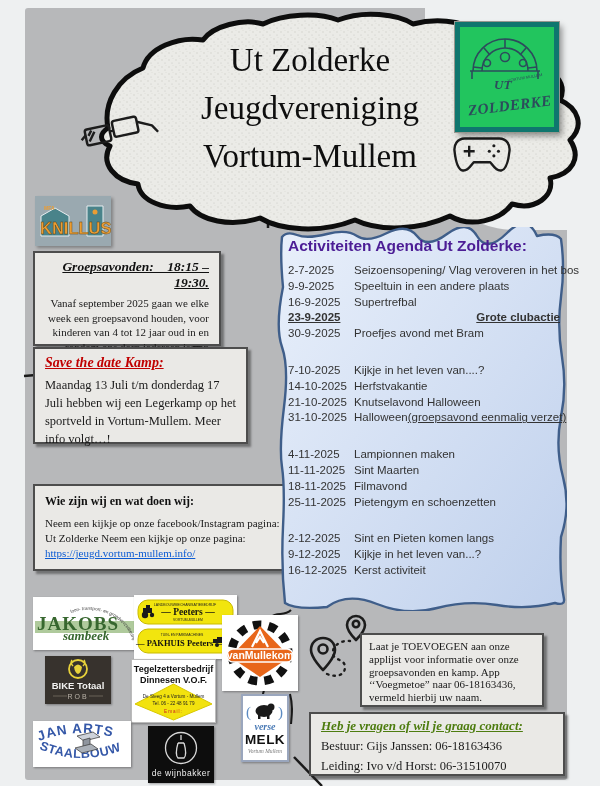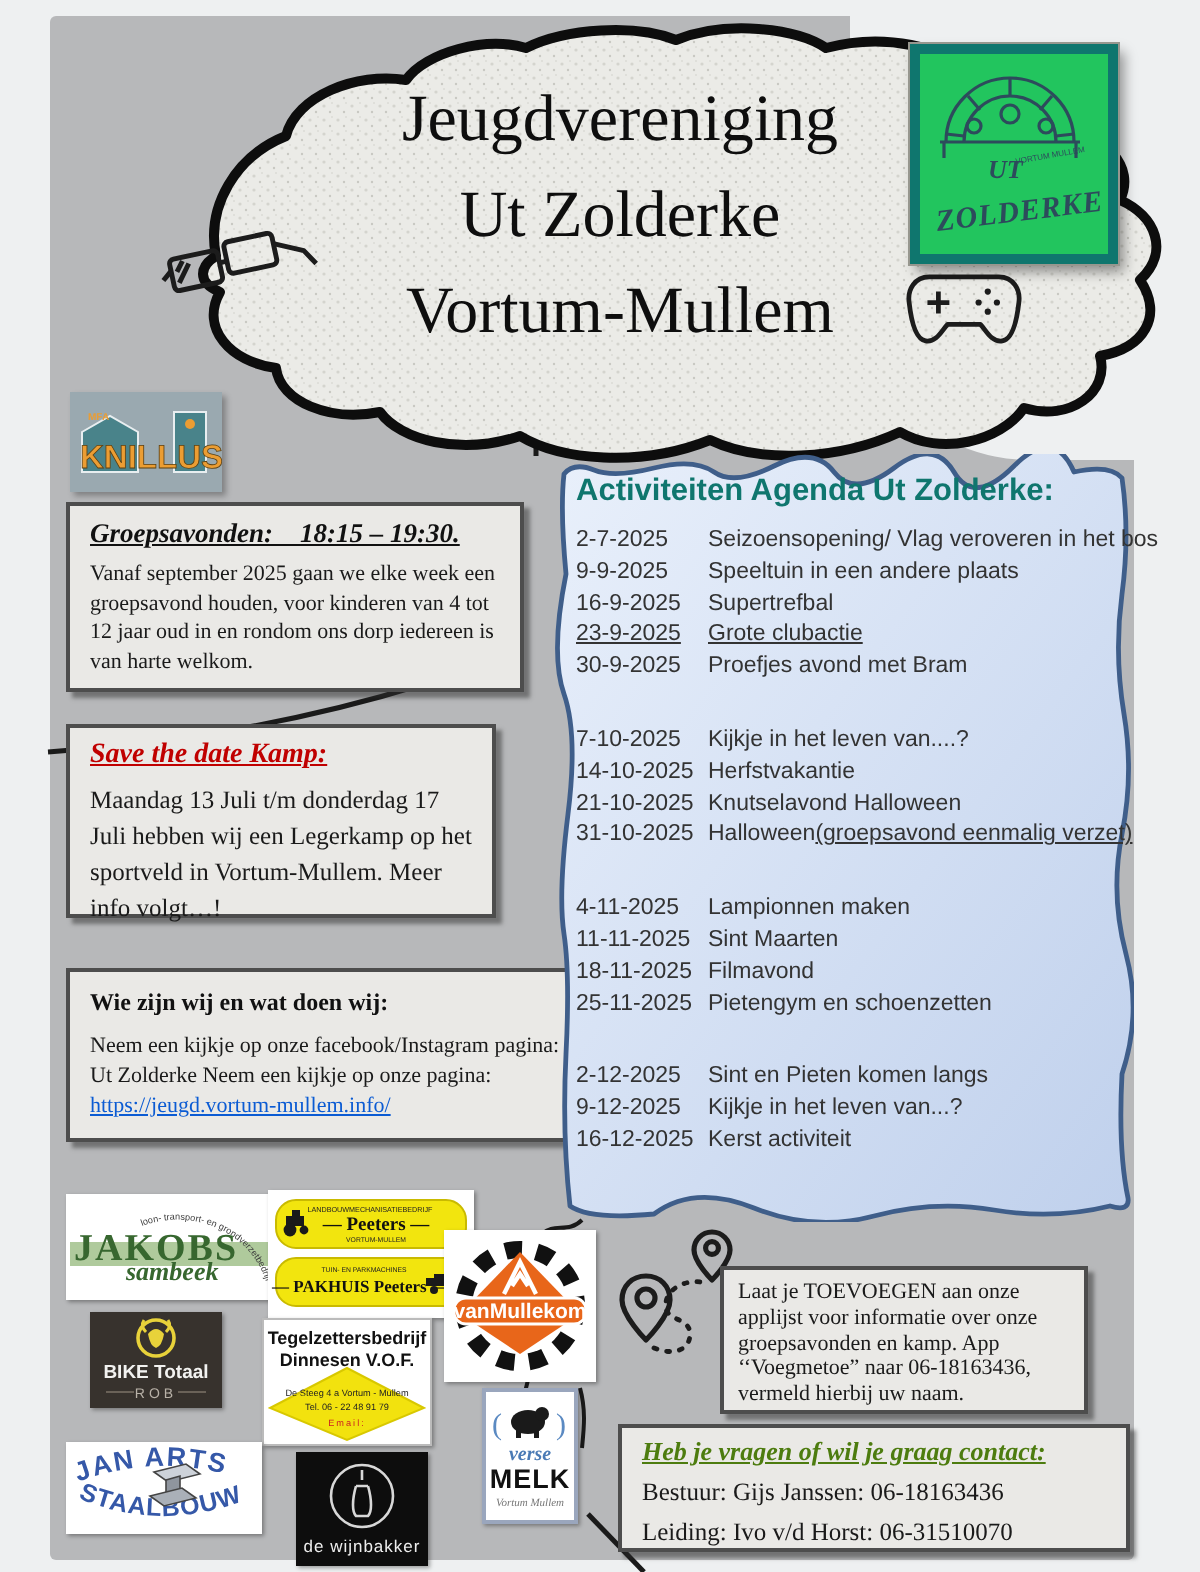--- a/index.html
+++ b/index.html
@@ -9,40 +9,40 @@
   #gray-bg{left:25px;top:8px;width:542px;height:772px;background:#b7b8ba;border-radius:3px;z-index:0;}
   #white-cut{left:425px;top:8px;width:142px;height:222px;background:#eef0f1;border-radius:0 0 0 90px;z-index:1;}
   #decor-lines{left:0;top:0;width:600px;height:786px;z-index:2;pointer-events:none;}
   #cloud{left:48px;top:8px;width:540px;height:225px;z-index:3;}
   #main-title{left:140px;top:36px;width:340px;text-align:center;font-size:33px;line-height:48px;color:#0e0e0e;z-index:4;}
   #glasses{left:78px;top:103px;width:85px;height:58px;z-index:4;}
   #controller{left:450px;top:130px;width:64px;height:48px;z-index:4;}
   #logo-frame{left:455px;top:22px;width:94px;height:100px;background:#22c55e;border:5px solid #0f766e;box-shadow:0 0 0 1px #97978f,3px 4px 6px rgba(0,0,0,.4);z-index:5;}
   #knillus{left:35px;top:196px;width:76px;height:50px;z-index:5;box-shadow:2px 2px 3px rgba(0,0,0,.3);}
   .box{background:#eae9e6;border:2px solid #4d4d4d;box-shadow:3px 3px 2px rgba(45,45,45,.5);z-index:5;box-sizing:border-box;}
-  #groeps-box{left:33px;top:251px;width:229px;height:95px;padding:6px 10px;}
+  #groeps-box{left:33px;top:251px;width:188px;height:95px;padding:6px 10px;text-align:right;}
   #groeps-title{font-size:13.5px;font-weight:bold;font-style:italic;text-decoration:underline;color:#111;}
   #groeps-body{font-size:11px;line-height:14.5px;color:#1a1a1a;margin-top:5px;}
-  #kamp-box{left:33px;top:362px;width:215px;height:97px;padding:6px 10px;}
+  #kamp-box{left:33px;top:347px;width:215px;height:97px;padding:6px 10px;}
   #kamp-title{font-size:14px;font-weight:bold;font-style:italic;text-decoration:underline;color:#c00000;}
   #kamp-body{font-size:12.5px;line-height:18px;color:#1a1a1a;margin-top:5px;}
   #wie-box{left:33px;top:484px;width:265px;height:87px;padding:8px 10px;}
   #wie-title{font-size:12px;font-weight:bold;color:#111;}
   #wie-body{font-size:11px;line-height:15px;color:#1a1a1a;margin-top:7px;white-space:pre-wrap;}
   #wie-link{color:#0b5bd3;text-decoration:underline;}
   #agenda{left:277px;top:227px;width:290px;height:384px;z-index:5;}
   #agenda-bg{position:absolute;left:0;top:0;width:290px;height:384px;}
   #agenda-content{position:absolute;left:11px;top:10px;width:272px;font-family:"Liberation Sans",sans-serif;}
-  #agenda-title{font-size:15.5px;font-weight:bold;color:#0f766e;margin-bottom:8px;}
+  #agenda-title{font-size:15.5px;font-weight:bold;color:#4c1d95;margin-bottom:8px;}
   .agenda-group{margin-bottom:21px;}
   .agenda-row{display:flex;font-size:11.5px;line-height:15.8px;color:#333;white-space:nowrap;}
   .a-date{width:60px;flex:none;}
   .a-act{margin-left:6px;}
   .a-act-u{text-decoration:underline;}
-  .agenda-row.bu{font-weight:normal;text-decoration:underline;}
+  .agenda-row.bu{font-weight:bold;text-decoration:underline;justify-content:space-between;}
   #pins-icon{left:303px;top:612px;width:72px;height:72px;z-index:5;}
   #app-box{left:360px;top:633px;width:184px;height:74px;padding:5px 7px;}
   #app-body{font-size:11px;line-height:12.8px;color:#1a1a1a;}
   #contact-box{left:309px;top:712px;width:256px;height:64px;padding:4px 10px;}
   #contact-title{font-size:13px;font-weight:bold;font-style:italic;text-decoration:underline;color:#4d7c0f;}
   .contact-line{font-size:12.5px;color:#1a1a1a;margin-top:5px;}
   .sponsor{z-index:5;box-shadow:1px 1px 2px rgba(0,0,0,.35);}
   #sp-jakobs{left:33px;top:597px;width:105px;height:53px;background:#fff;}
   #sp-peeters{left:134px;top:595px;width:103px;height:64px;background:#fff;}
   #sp-vanmullekom{left:222px;top:615px;width:76px;height:76px;background:#fff;}
@@ -75,22 +75,22 @@
         <rect width="7" height="7" fill="#ebebe7"></rect>
         <circle cx="2" cy="3" r="0.8" fill="#d4d4ce"></circle>
         <circle cx="5" cy="6" r="0.6" fill="#c8c8c2"></circle>
         <circle cx="6" cy="1.5" r="0.5" fill="#dcdcd6"></circle>
       </pattern>
     </defs>
     <path d="M60,120 C55,95 70,70 95,60 C100,40 130,28 155,32 C165,18 195,10 215,16 C235,6 270,4 290,12 C315,2 350,6 365,16 C395,8 425,16 435,28 C460,26 480,40 482,55 C505,60 520,75 512,92 C530,100 537,118 522,132 C534,150 524,166 502,170 C507,188 487,203 464,196 C452,213 422,220 402,208 C372,222 332,224 307,212 C272,226 232,222 212,210 C182,220 152,212 142,198 C117,203 92,193 90,176 C67,173 52,156 62,138 C50,133 52,125 60,120 Z" fill="url(#speckle)" stroke="#0d0d0d" stroke-width="5" stroke-linejoin="round"></path>
   </svg>
 
   <div class="abs" id="main-title">
+    <div>Ut Zolderke</div>
     <div>Jeugdvereniging</div>
-    <div>Ut Zolderke</div>
     <div>Vortum-Mullem</div>
   </div>
 
   <svg class="abs" id="glasses" viewBox="0 0 90 60">
     <g transform="rotate(-12 45 30)" stroke="#1c1c1c" stroke-width="2.6" fill="none" stroke-linejoin="round">
       <rect x="8" y="20" width="26" height="17" rx="2.5"></rect>
       <rect x="38" y="17" width="26" height="17" rx="2.5"></rect>
       <path d="M34,27 h4"></path>
       <path d="M11,33 l7,-9 M11,27 l4,-5"></path>
       <path d="M64,23 l15,7 l5,8"></path>

